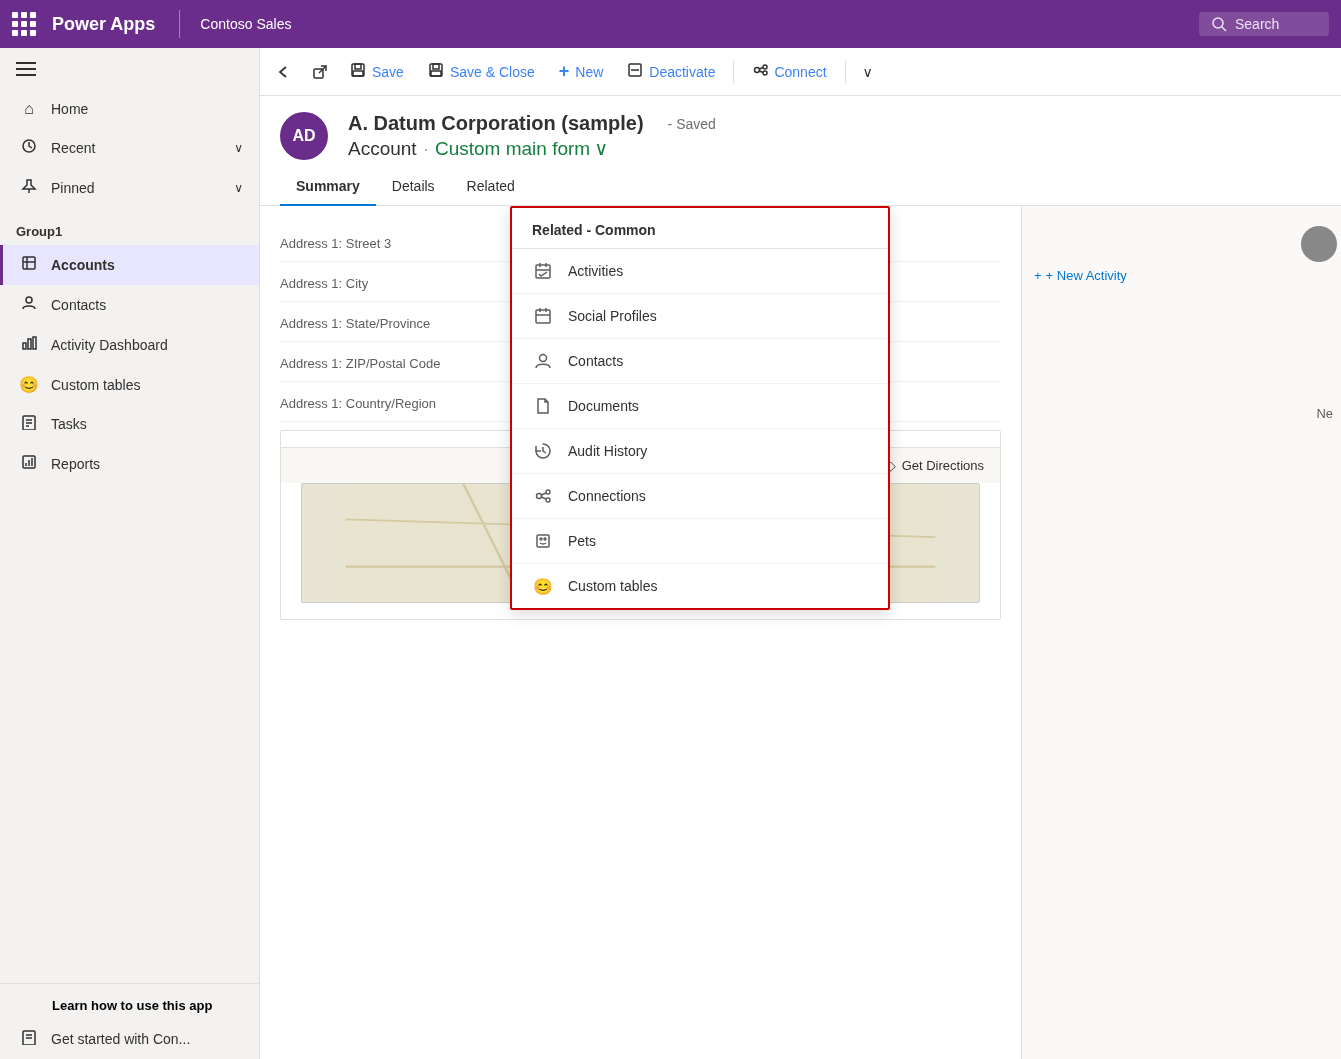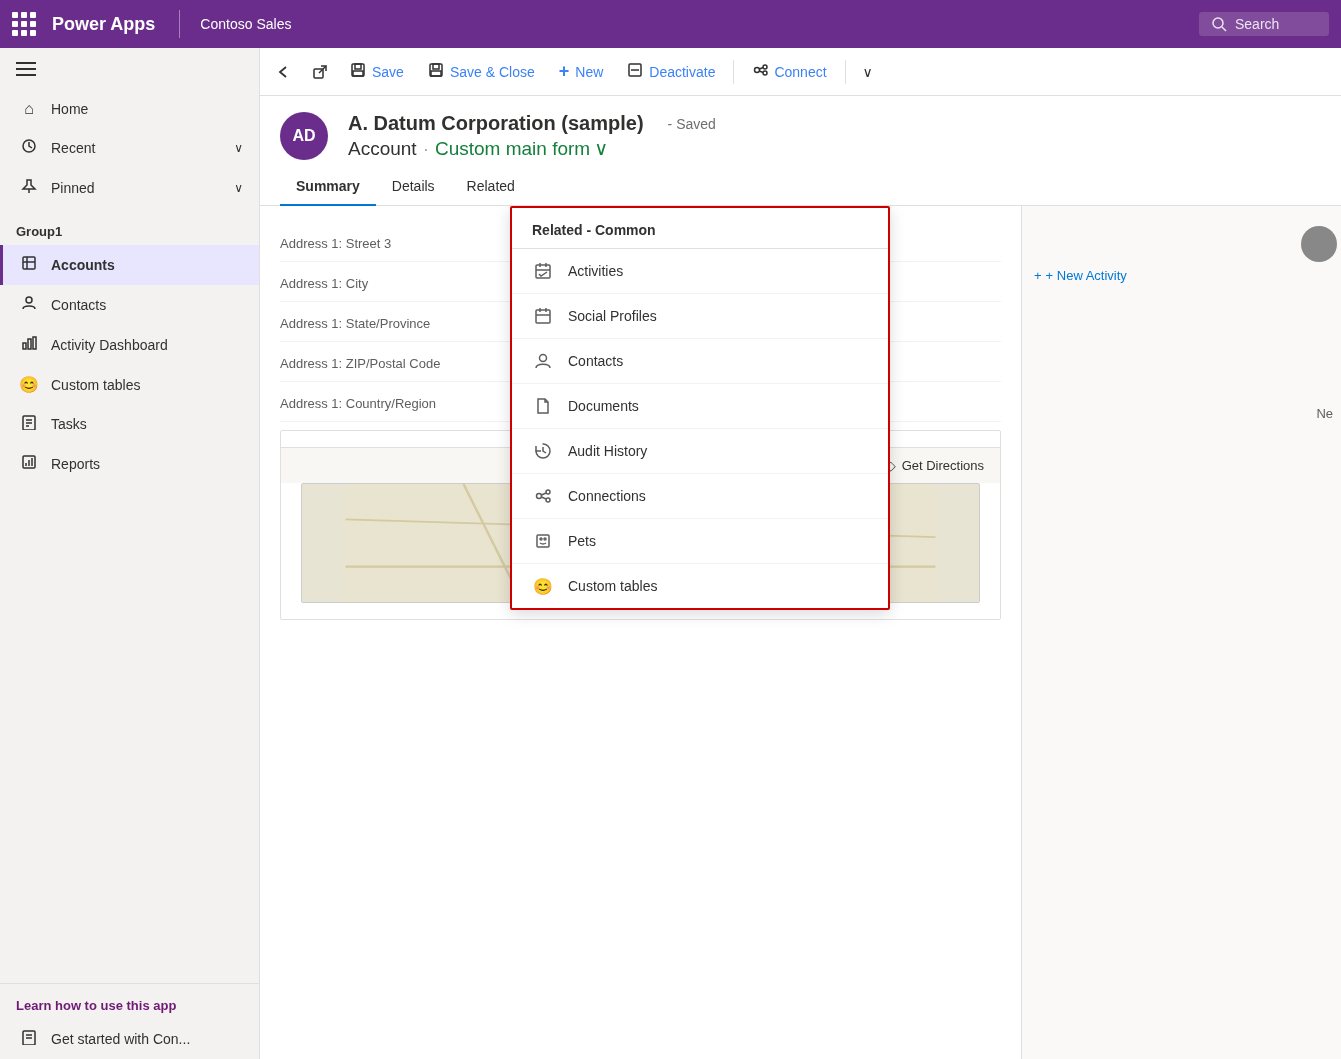--- a/index.html
+++ b/index.html
@@ -113,21 +113,22 @@
       color: #323130;
     }
     .sidebar-footer {
       margin-top: auto;
       border-top: 1px solid #e1dfdd;
     }
     .sidebar-footer-title {
       padding: 14px 16px 6px 16px;
       font-weight: 600;
       font-size: 13px;
-      color: #701a75;
+      color: #000000;
+      margin-left: 36px;
     }
 
     
     .content-area {
       flex: 1;
       display: flex;
       flex-direction: column;
       background: white;
       overflow: hidden;
     }

